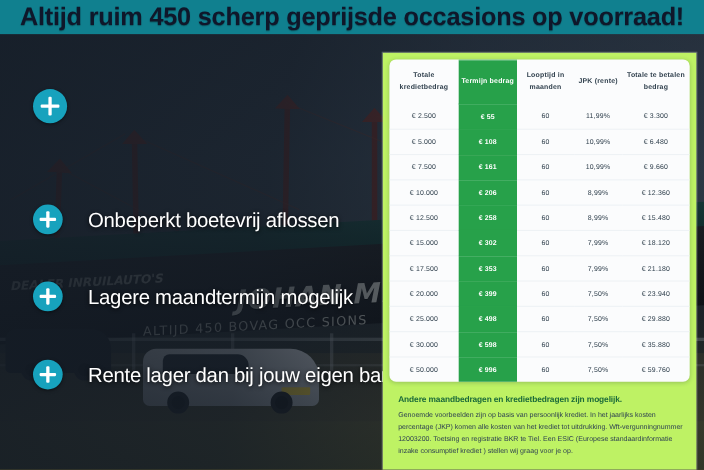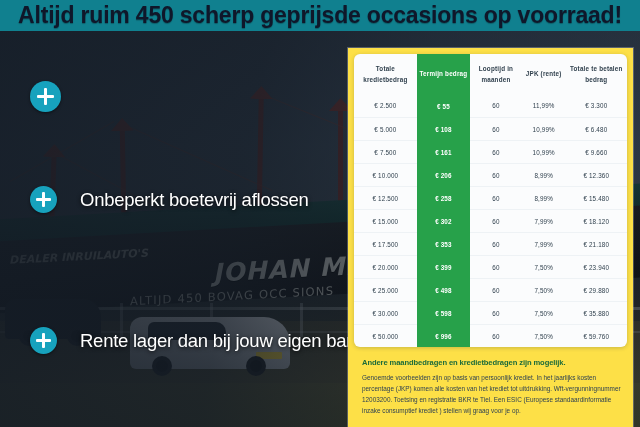--- a/index.html
+++ b/index.html
@@ -76,21 +76,21 @@
   .plus-hero::before { left:7px; top:14px; width:17px; height:3.4px; }
   .plus-hero::after  { left:14px; top:7px; width:3.4px; height:17px; }
   .bullet { position:absolute; left:30px; display:flex; align-items:center; gap:23px; }
   .bullet .plus { position:relative; left:auto; top:auto; flex:0 0 27px; }
   .bullet-text { color:#fff; font-size:18.5px; letter-spacing:-.25px; white-space:nowrap;
                  text-shadow:0 1px 4px rgba(0,0,0,.85); }
   .b1 { top:155px; } .b2 { top:225px; } .b3 { top:296px; }
 
   
   .panel { position:absolute; left:348px; top:48px; width:285px; height:379px;
-           background:#fde047; z-index:5;
+           background:#bef264; z-index:5;
            box-shadow:0 0 0 1px rgba(255,255,255,.25); }
   .card { position:absolute; left:6px; top:6px; width:273px; height:293px;
           background:#fbfcfd; border-radius:6px; box-shadow:0 1px 4px rgba(20,40,60,.22);
           overflow:hidden; }
   table { width:100%; border-collapse:collapse; table-layout:fixed; }
   th, td { font-size:6.3px; text-align:center; color:#31414e; padding:0; }
   thead th { height:40px; vertical-align:middle; font-weight:bold; line-height:1.6; letter-spacing:.2px; }
   tbody td { height:23px; vertical-align:middle; border-top:1px solid #eef2f5; letter-spacing:.15px; }
   tbody tr:first-child td { border-top:none; }
   col.c1 { width:23%; } col.c2 { width:19.5%; } col.c3 { width:19%; }
@@ -152,20 +152,24 @@
   <div class="topbar">
     <div class="topbar-text">Altijd ruim 450 scherp geprijsde occasions op voorraad!</div>
   </div>
 
   <div class="left">
     <div class="plus plus-hero"></div>
 
     <div class="bullet b1">
       <div class="plus"></div>
       <div class="bullet-text">Onbeperkt boetevrij aflossen</div>
+    </div>
+    <div class="bullet b2">
+      <div class="plus"></div>
+      <div class="bullet-text">Lagere maandtermijn mogelijk</div>
     </div>
     <div class="bullet b3">
       <div class="plus"></div>
       <div class="bullet-text">Rente lager dan bij jouw eigen bank</div>
     </div>
   </div>
 
   <div class="panel">
 
     <div class="card">

